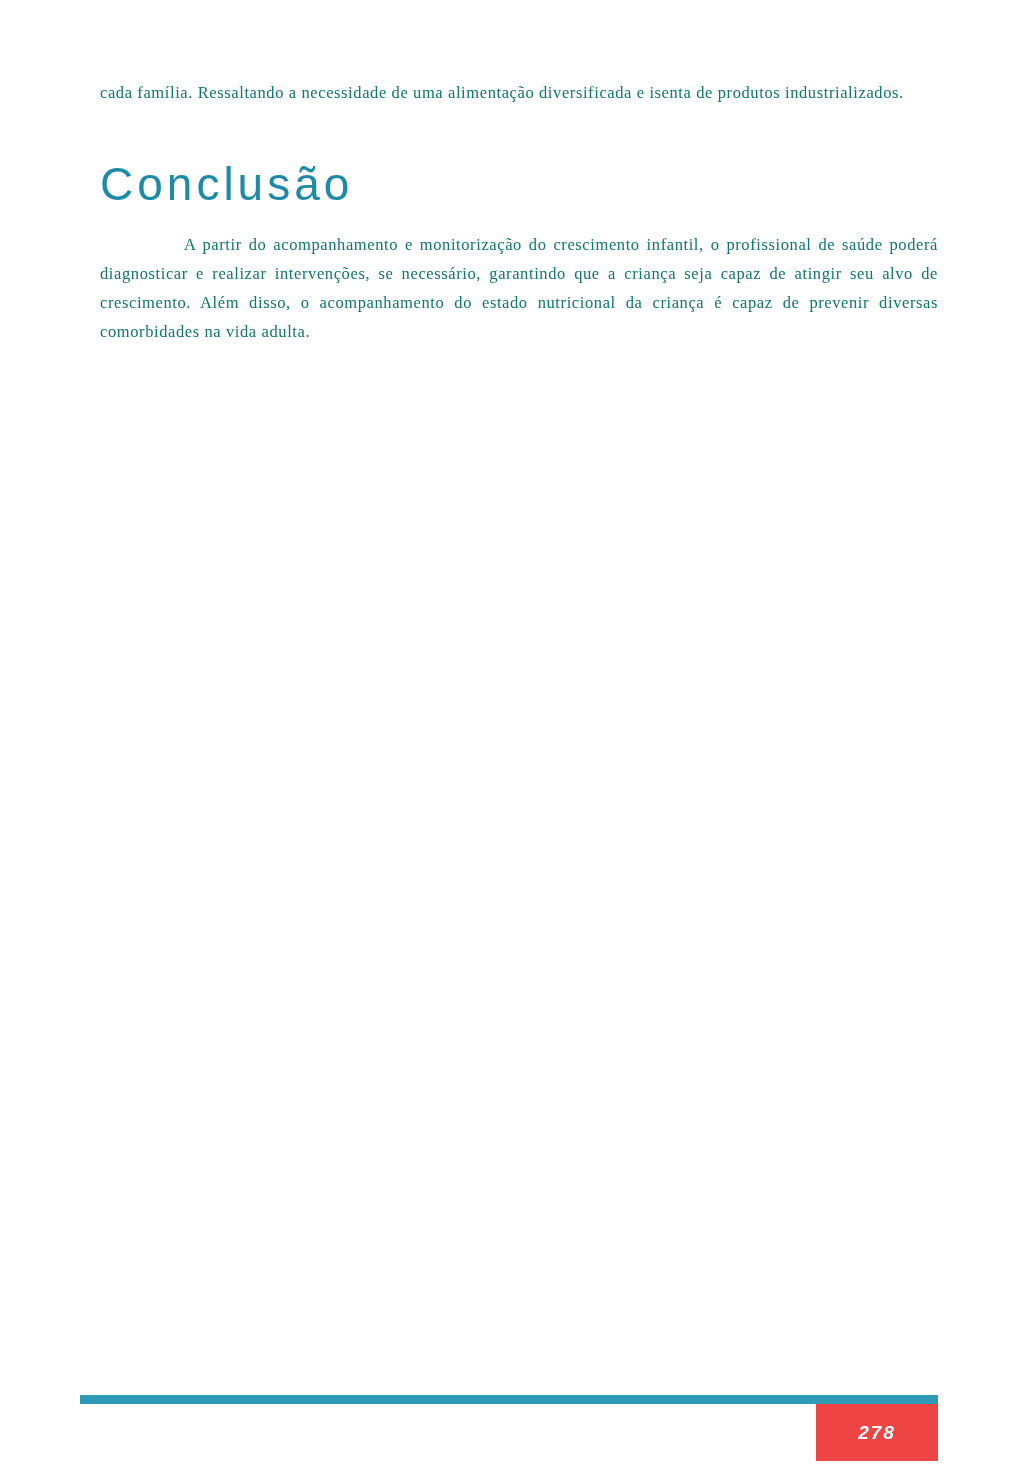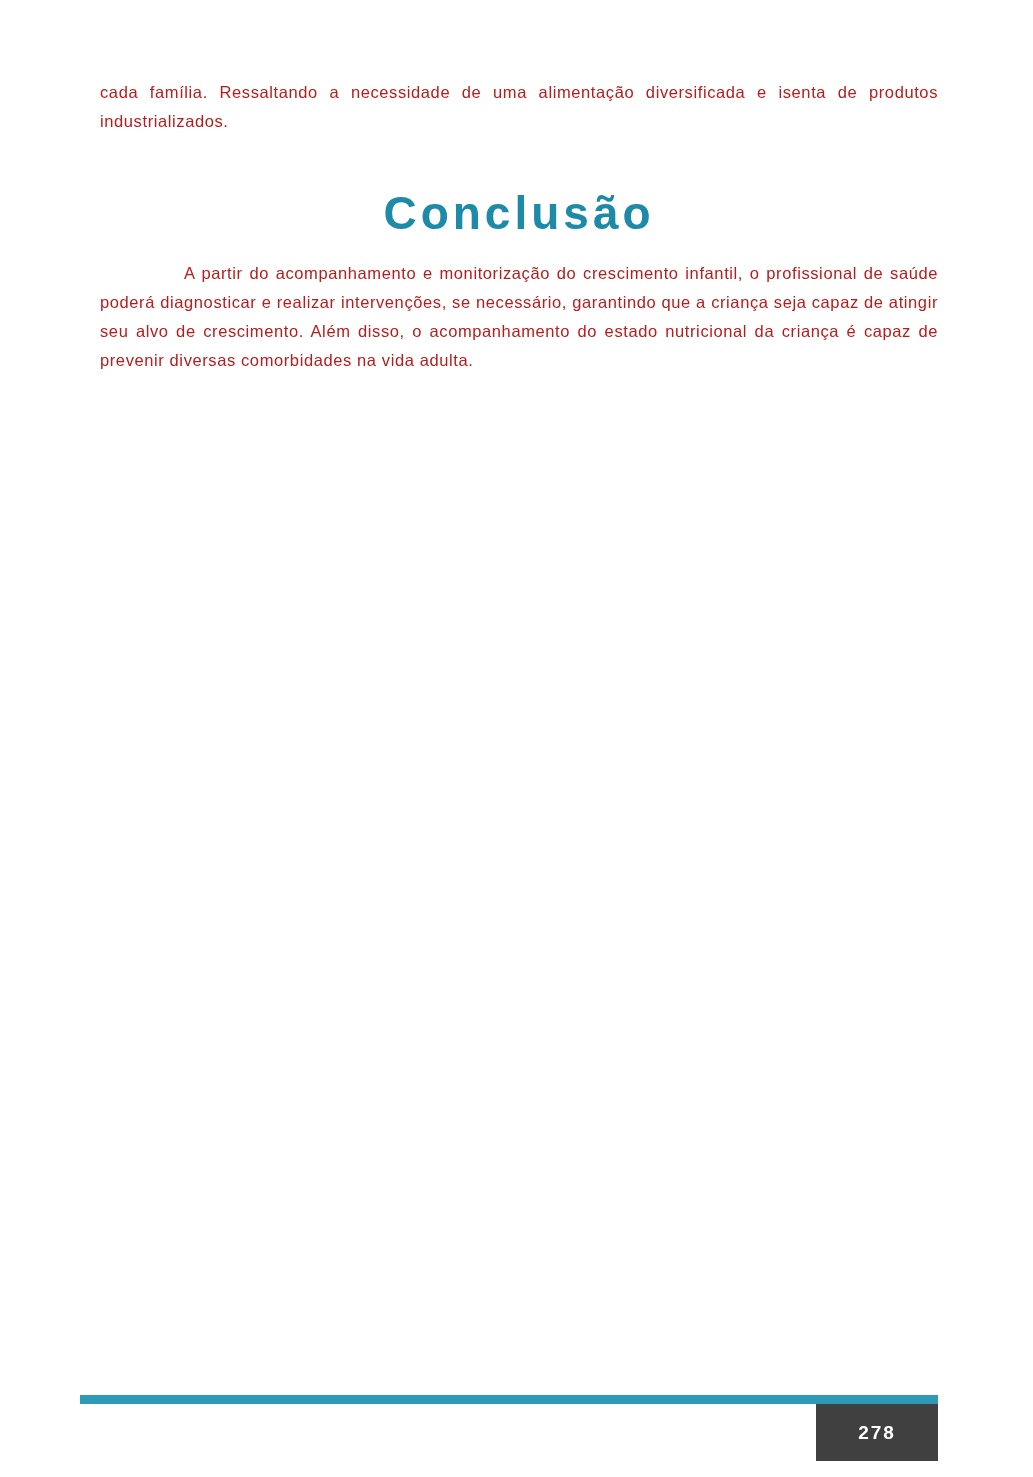--- a/index.html
+++ b/index.html
@@ -30,38 +30,37 @@
     top: 78px;
     width: 838px;
   }
 
   p.body-text {
     margin: 0;
     font-size: 16.5px;
     line-height: 29px;
     text-align: justify;
     letter-spacing: 0.6px;
-    color: #b91c1c;
-    font-family: Liberation Sans, sans-serif;
+    color: #0f766e;
+    font-family: Liberation Serif, serif;
   }
 
   p.body-text.indent {
     text-indent: 84px;
   }
 
   h1.section-title {
     margin: 0;
     padding: 0;
     font-size: 46px;
-    font-weight: bold;
+    font-weight: normal;
     letter-spacing: 4px;
     color: #1d8aa8;
     font-family: "Liberation Sans", sans-serif;
     line-height: 1.1;
-    text-align: center;
   }
 
   .gap-before-title {
     height: 52px;
   }
   .gap-after-title {
     height: 20px;
   }
 
   
@@ -79,24 +78,25 @@
     width: 858px;
     height: 9px;
     background: #2e9ab5;
   }
   .page-number-box {
     position: absolute;
     right: 0;
     top: 9px;
     width: 122px;
     height: 57px;
-    background: #404040;
+    background: #ef4444;
     display: flex;
     align-items: center;
     justify-content: center;
+    font-style: italic;
   }
   .page-number-box span {
     color: #ffffff;
     font-size: 19px;
     font-weight: bold;
     letter-spacing: 2px;
     font-family: "Liberation Sans", sans-serif;
   }
 </style>
 </head>

